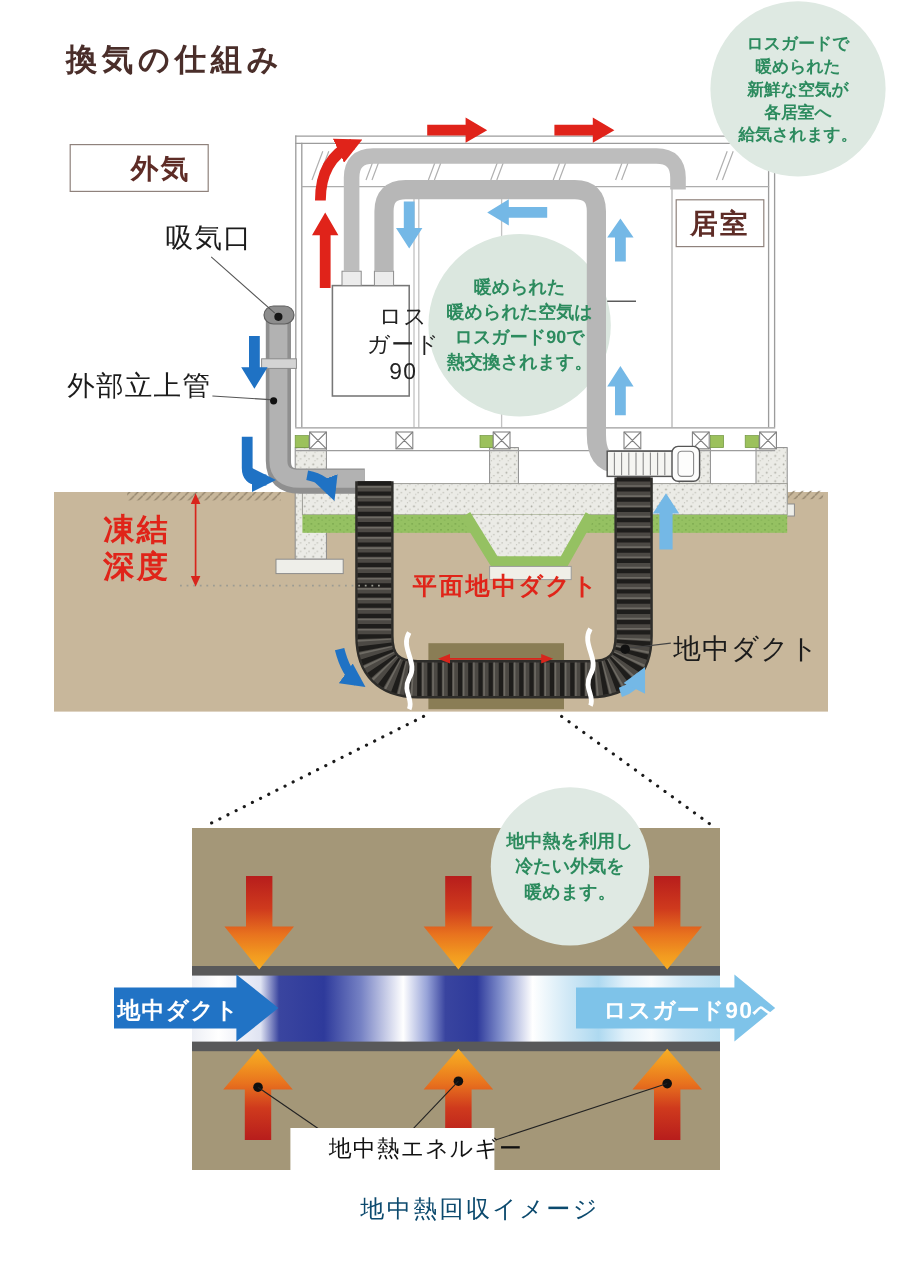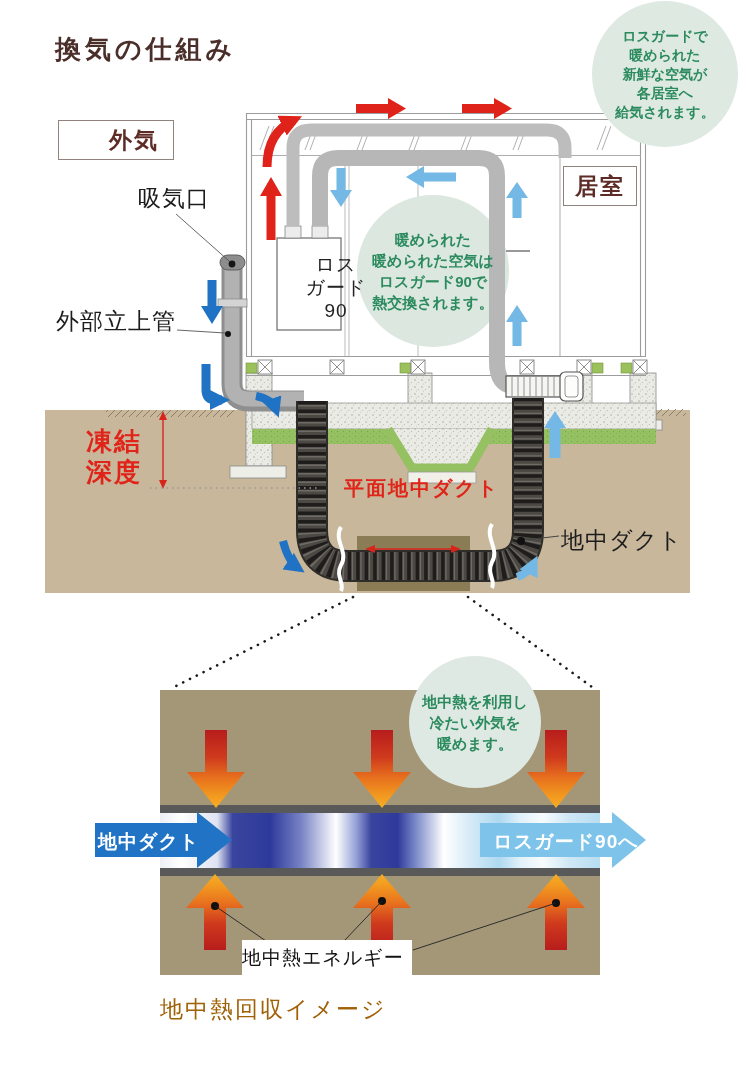--- a/index.html
+++ b/index.html
@@ -10,21 +10,21 @@
   .title{font-size:26px;font-weight:bold;color:#4a2e2a;letter-spacing:4px;}
   .lbl{font-size:22px;color:#1c1c1c;letter-spacing:1px;}
   .box-lbl{display:flex;align-items:center;justify-content:center;background:#fff;
            border:1.4px solid #8f827c;color:#5e2c26;font-size:23px;font-weight:600;letter-spacing:2px;}
   .red-lbl{color:#e02419;font-weight:bold;letter-spacing:2px;}
   .bubble-text{text-align:center;color:#2c8b5e;font-weight:600;}
   .bubble-text div{white-space:nowrap;}
   .white-lbl{color:#ffffff;font-weight:bold;font-size:19px;letter-spacing:1px;}
   .losguard-text{color:#222;font-size:19px;line-height:23px;text-align:center;letter-spacing:1px;}
   .energy-lbl{text-align:center;font-size:19px;color:#111;line-height:36px;letter-spacing:1px;}
-  .caption{text-align:left;font-size:23px;color:#a16207;letter-spacing:2px;}
+  .caption{text-align:center;font-size:20px;color:#0c4a6e;letter-spacing:2px;}
 </style>
 </head>
 <body>
 
 <div class="canvas">
 
 <svg width="750" height="1068" viewBox="0 0 750 1068">
   <defs>
     <pattern id="stip" width="7" height="7" patternUnits="userSpaceOnUse">
       <rect width="7" height="7" fill="#ebebe6"></rect>
@@ -301,19 +301,19 @@
 <div class="abs lbl" style="left:561px;top:525px;font-size:23px;">地中ダクト</div>
 
 <div class="abs bubble-text" style="left:390px;top:691px;width:170px;font-size:15px;line-height:21px;">
   <div>地中熱を利用し</div>
   <div>冷たい外気を</div>
   <div>暖めます。</div>
 </div>
 
 <div class="abs white-lbl" style="left:98px;top:829px;">地中ダクト</div>
 
-<div class="abs white-lbl" style="left:484px;top:829px;width:164px;text-align:center;">ロスガード90へ</div>
-
-<div class="abs energy-lbl" style="left:242px;top:940px;width:136px;">地中熱エネルギー</div>
+<div class="abs white-lbl" style="left:484px;top:829px;width:164px;text-align:right;">ロスガード90へ</div>
+
+<div class="abs energy-lbl" style="left:242px;top:940px;width:136px;padding-left:32px;">地中熱エネルギー</div>
 
 <div class="abs caption" style="left:160px;top:994px;width:480px;">地中熱回収イメージ</div>
 
 </div>
 
 </body></html>

